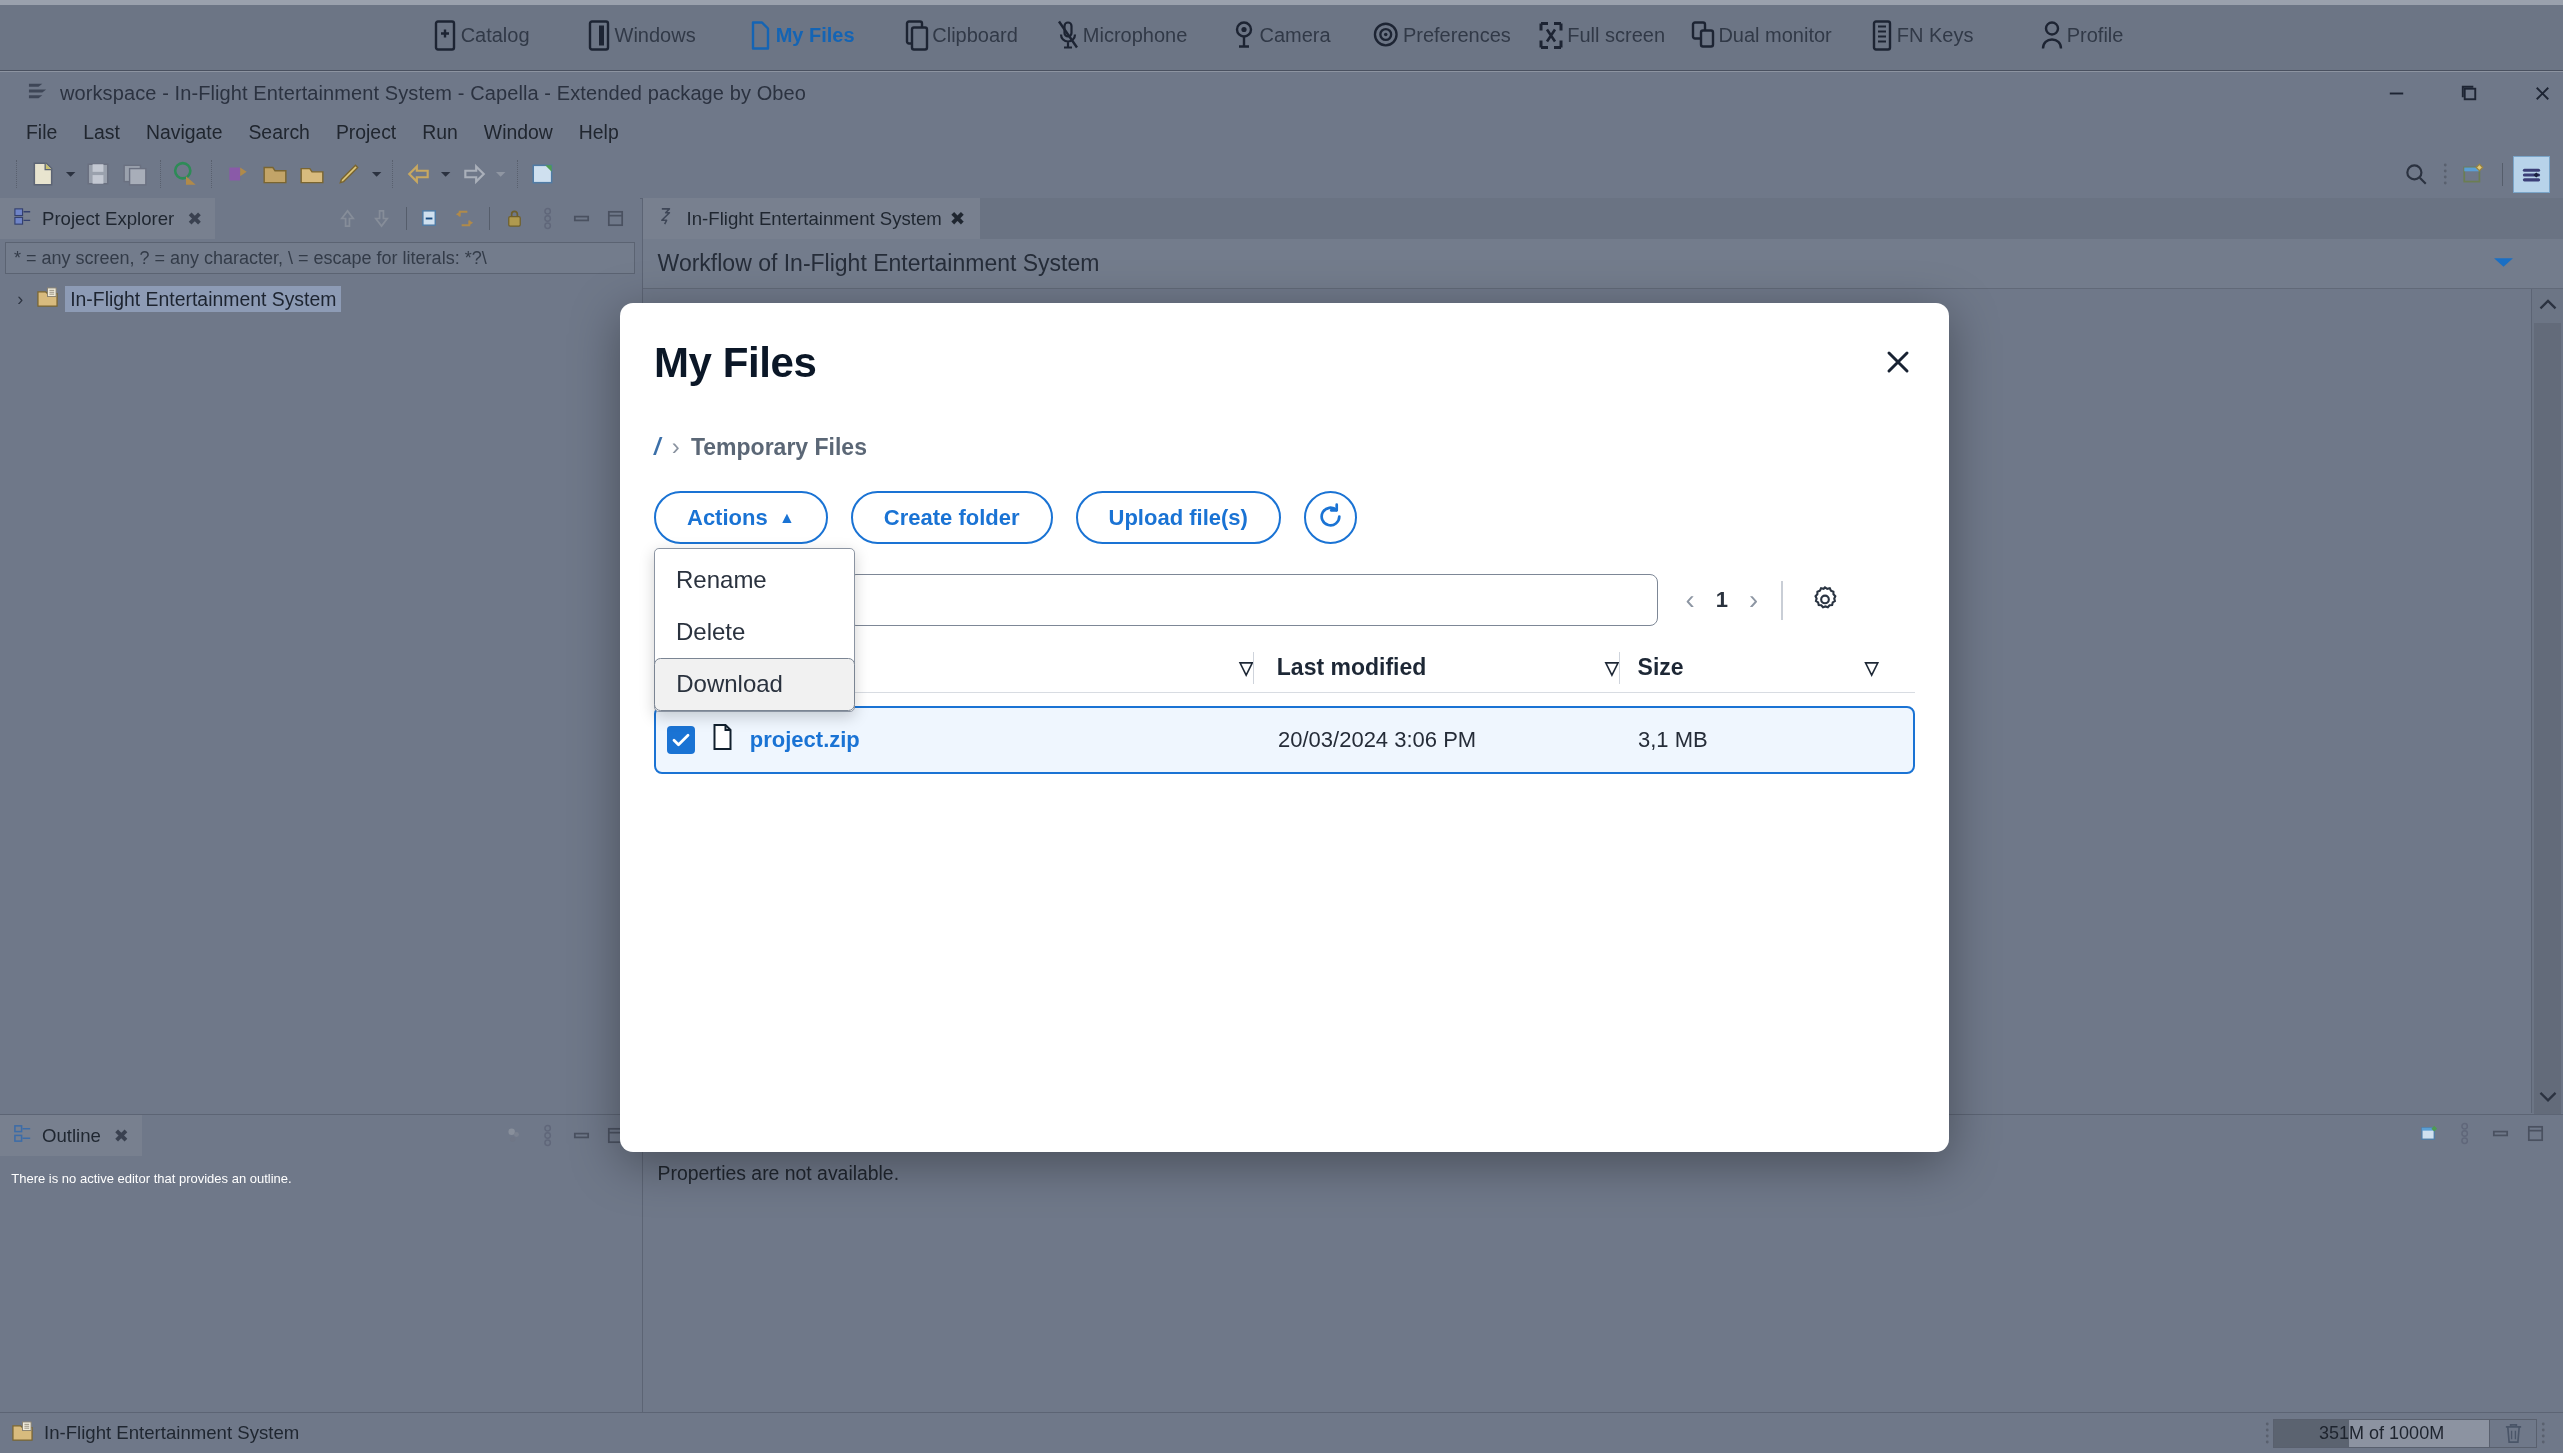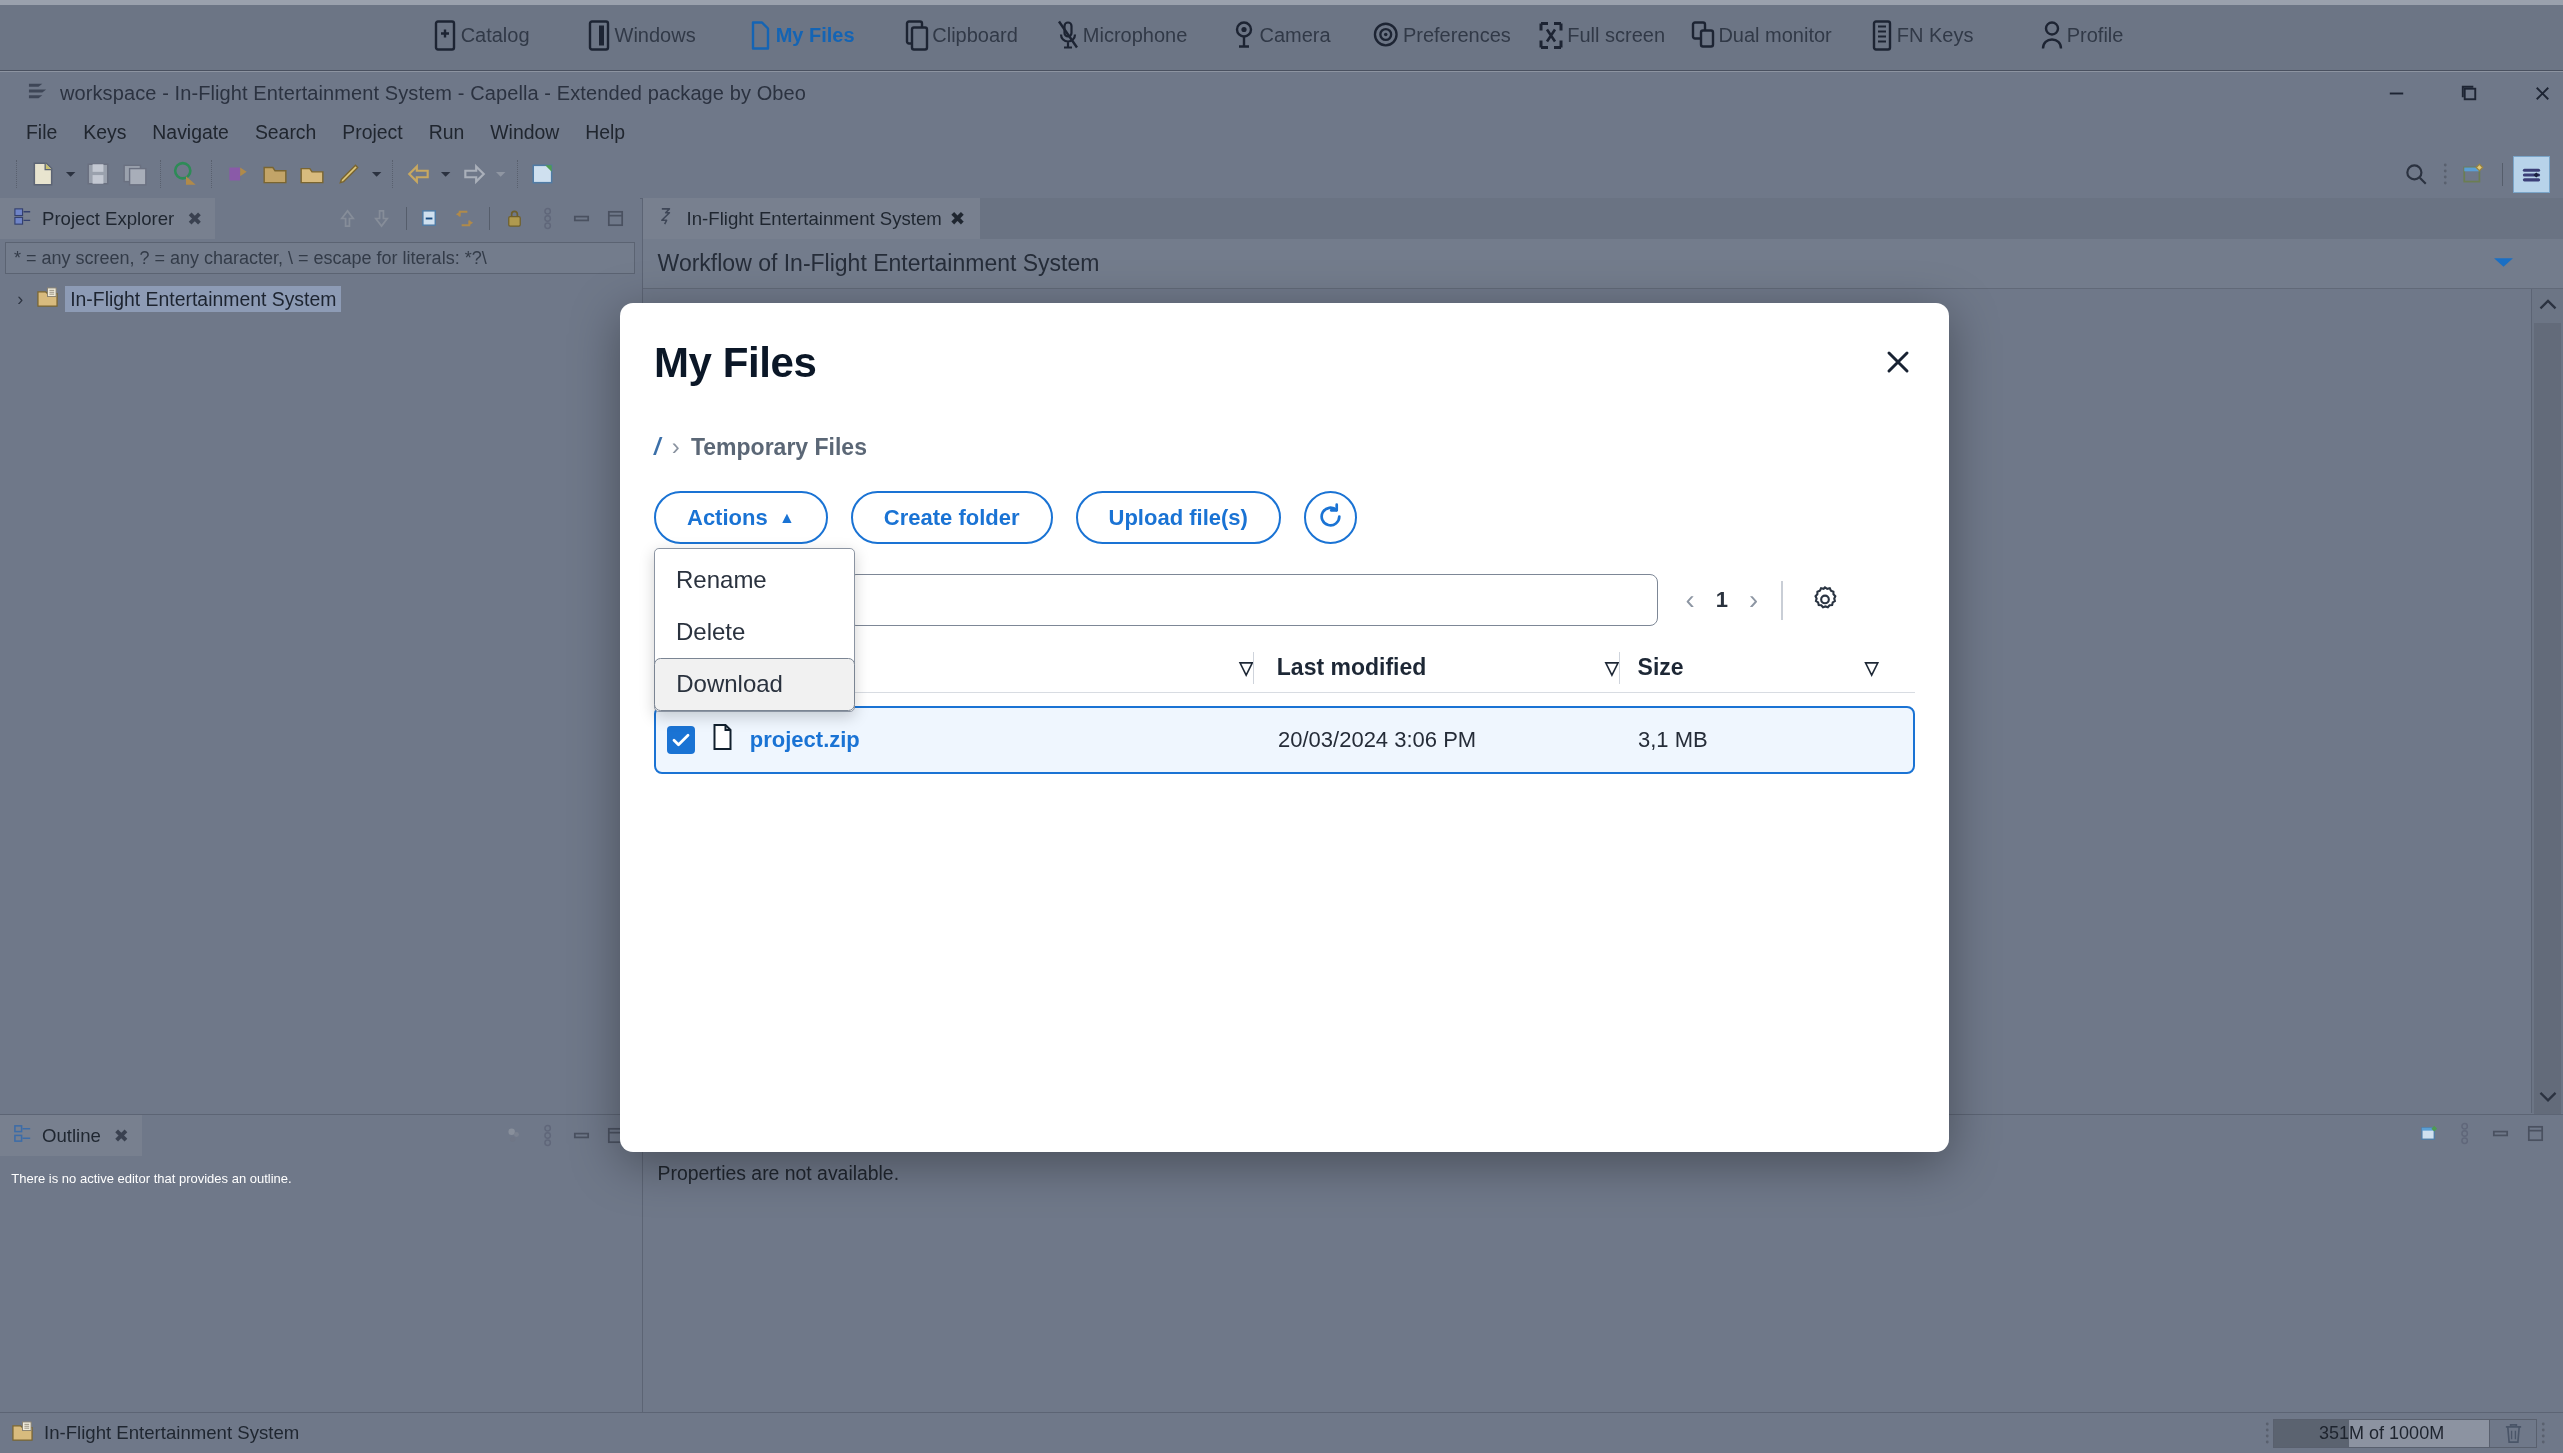--- a/index.html
+++ b/index.html
@@ -395,21 +395,21 @@
       <span class="win-btn">
         <svg width="23" height="23" viewBox="0 0 24 24">
             <path d="M6 6l12 12M18 6L6 18" stroke="#1d2433" stroke-width="2"></path>
           </svg>
       </span>
     </span>
   </div>
 
   <div id="menu-bar">
     <span class="menu-item">File</span>
-    <span class="menu-item">Keys</span>
+    <span class="menu-item">Last</span>
     <span class="menu-item">Navigate</span>
     <span class="menu-item">Search</span>
     <span class="menu-item">Project</span>
     <span class="menu-item">Run</span>
     <span class="menu-item">Window</span>
     <span class="menu-item">Help</span>
   </div>
 
   <div id="main-toolbar">
     <span class="tb-sep"></span>

